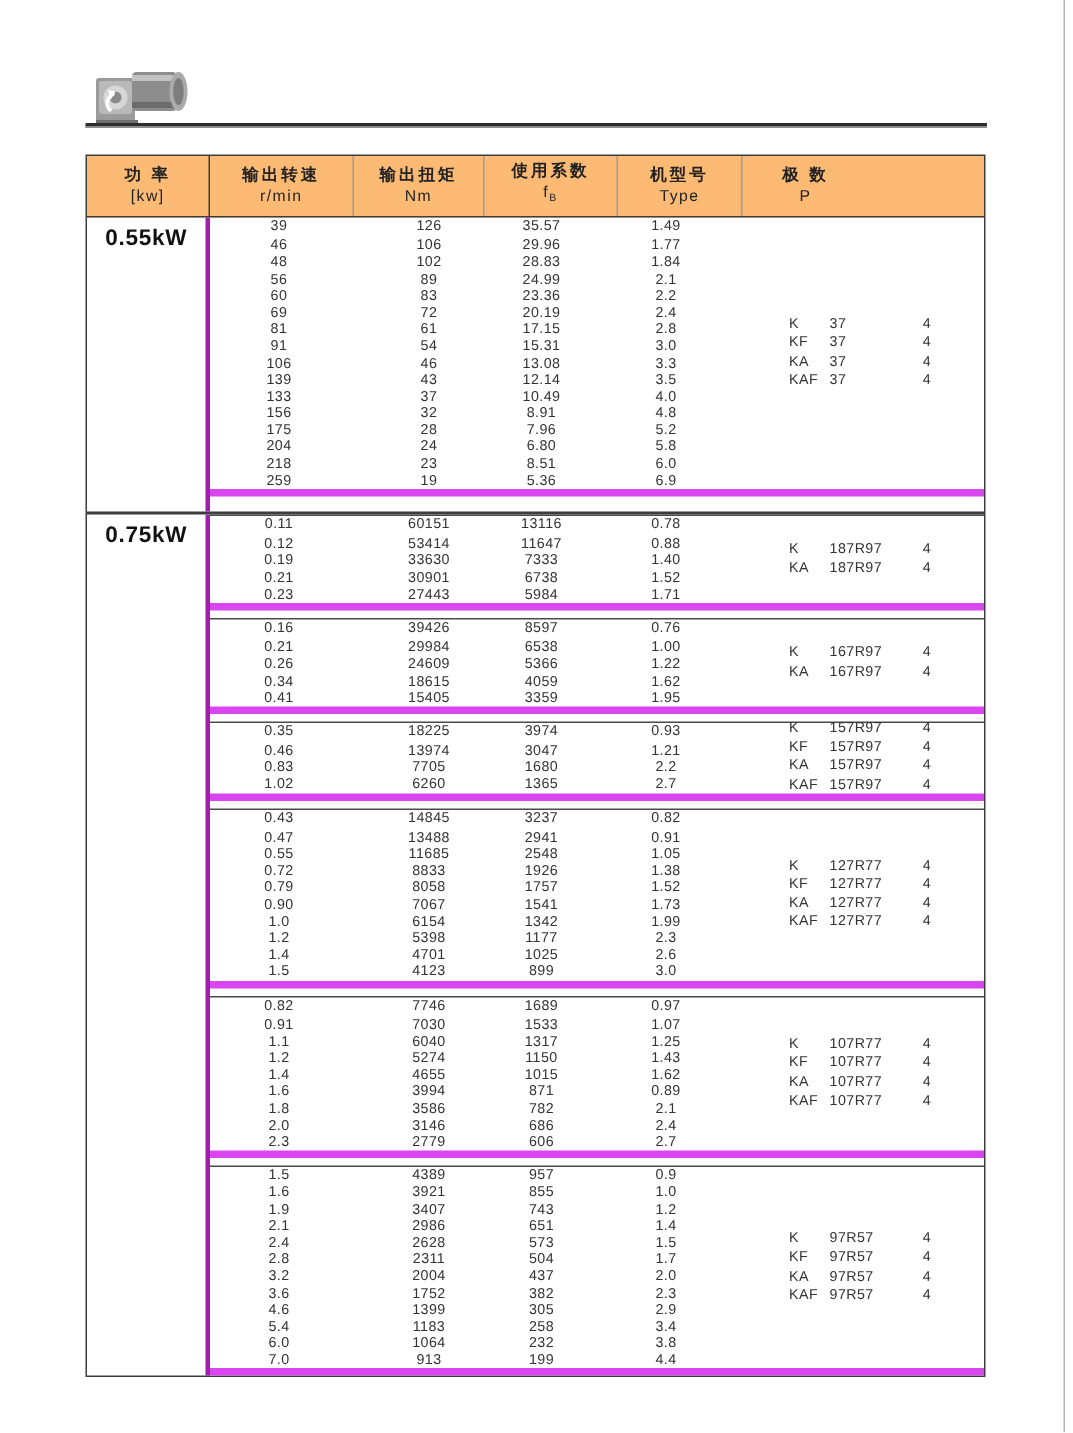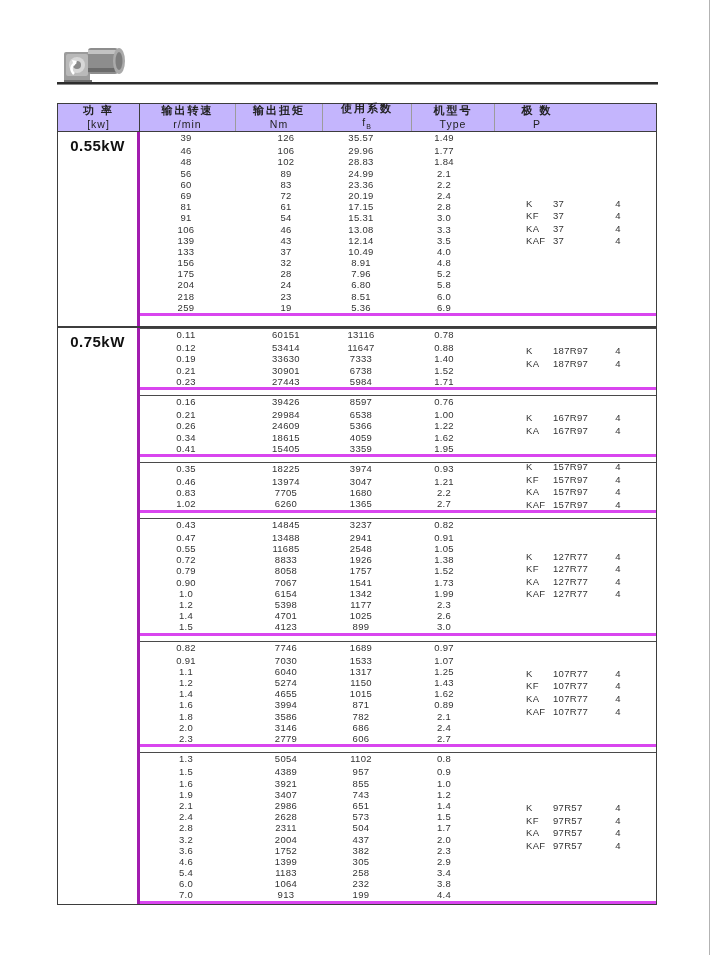--- a/index.html
+++ b/index.html
@@ -14,37 +14,37 @@
         transform:skewX(-28deg);}
   .banner-text{position:absolute;inset:0;display:flex;align-items:center;justify-content:center;
         font-style:italic;font-weight:bold;font-size:16px;letter-spacing:9px;color:#2b2b2b;
         padding-left:9px;box-sizing:border-box;}
   .rule{position:absolute;left:57px;top:82px;width:601px;height:2px;background:#2d2d2d;
         border-bottom:1px solid #8a8a8a;}
 
   
   .tbl{position:absolute;left:57px;top:103px;width:600px;border:1.5px solid #3d3d3d;
        box-sizing:border-box;background:#fff;}
-  .thead{display:flex;height:28px;background:#c4b5fd;border-bottom:1.5px solid #3d3d3d;
+  .thead{display:flex;height:41px;background:#fdba74;border-bottom:1.5px solid #3d3d3d;
        box-sizing:border-box;}
   .th{box-sizing:border-box;display:flex;flex-direction:column;align-items:center;
        justify-content:center;border-right:1px solid #9c9c9c;}
   .th:last-child{border-right:none;}
   .th.power{border-right:1px solid #3d3d3d;}
   .th .l1{font-size:11px;font-weight:bold;letter-spacing:2px;color:#222;line-height:14px;}
   .th .l2{font-size:10.5px;color:#222;line-height:15px;letter-spacing:1px;}
   .th .l2 sub{font-size:7px;}
 
   .section{display:flex;}
   .pcol{width:82px;border-right:3px solid #a21caf;box-sizing:border-box;flex:none;}
   .plabel{margin-top:5px;text-align:center;font-size:15px;font-weight:bold;color:#111;
        letter-spacing:0.5px;}
   .dcol{flex:1;min-width:0;}
 
-  .block{position:relative;border-top:1px solid #4a4a4a;border-bottom:3px solid #d946ef;
+  .block{position:relative;border-top:1px solid #4a4a4a;border-bottom:5px solid #d946ef;
        margin-bottom:5px;}
   .block.open{border-top:none;margin-bottom:10px;}
   .block.last{margin-bottom:0;}
   .row{position:relative;height:11.2px;font-size:9.5px;letter-spacing:0.3px;color:#333;}
   .row span{position:absolute;top:0;line-height:11.2px;text-align:center;}
   .c-speed{left:0;width:92px;}
   .c-torque{left:100px;width:92px;}
   .c-ratio{left:175px;width:92px;}
   .c-fb{left:258px;width:92px;}
   .pad-top{padding-top:2px;}
@@ -456,26 +456,20 @@
                 <span class="c-fb">2.7</span>
               </div>
               <div class="models">
                 <div class="mrow"><span class="mprefix">K</span><span>107R77</span><span class="mpoles">4</span></div>
                 <div class="mrow"><span class="mprefix">KF</span><span>107R77</span><span class="mpoles">4</span></div>
                 <div class="mrow"><span class="mprefix">KA</span><span>107R77</span><span class="mpoles">4</span></div>
                 <div class="mrow"><span class="mprefix">KAF</span><span>107R77</span><span class="mpoles">4</span></div>
               </div>
             </div>
             <div class="block last">
-              <div class="row pad-top">
-                <span class="c-speed">1.3</span>
-                <span class="c-torque">5054</span>
-                <span class="c-ratio">1102</span>
-                <span class="c-fb">0.8</span>
-              </div>
               <div class="row">
                 <span class="c-speed">1.5</span>
                 <span class="c-torque">4389</span>
                 <span class="c-ratio">957</span>
                 <span class="c-fb">0.9</span>
               </div>
               <div class="row">
                 <span class="c-speed">1.6</span>
                 <span class="c-torque">3921</span>
                 <span class="c-ratio">855</span>

